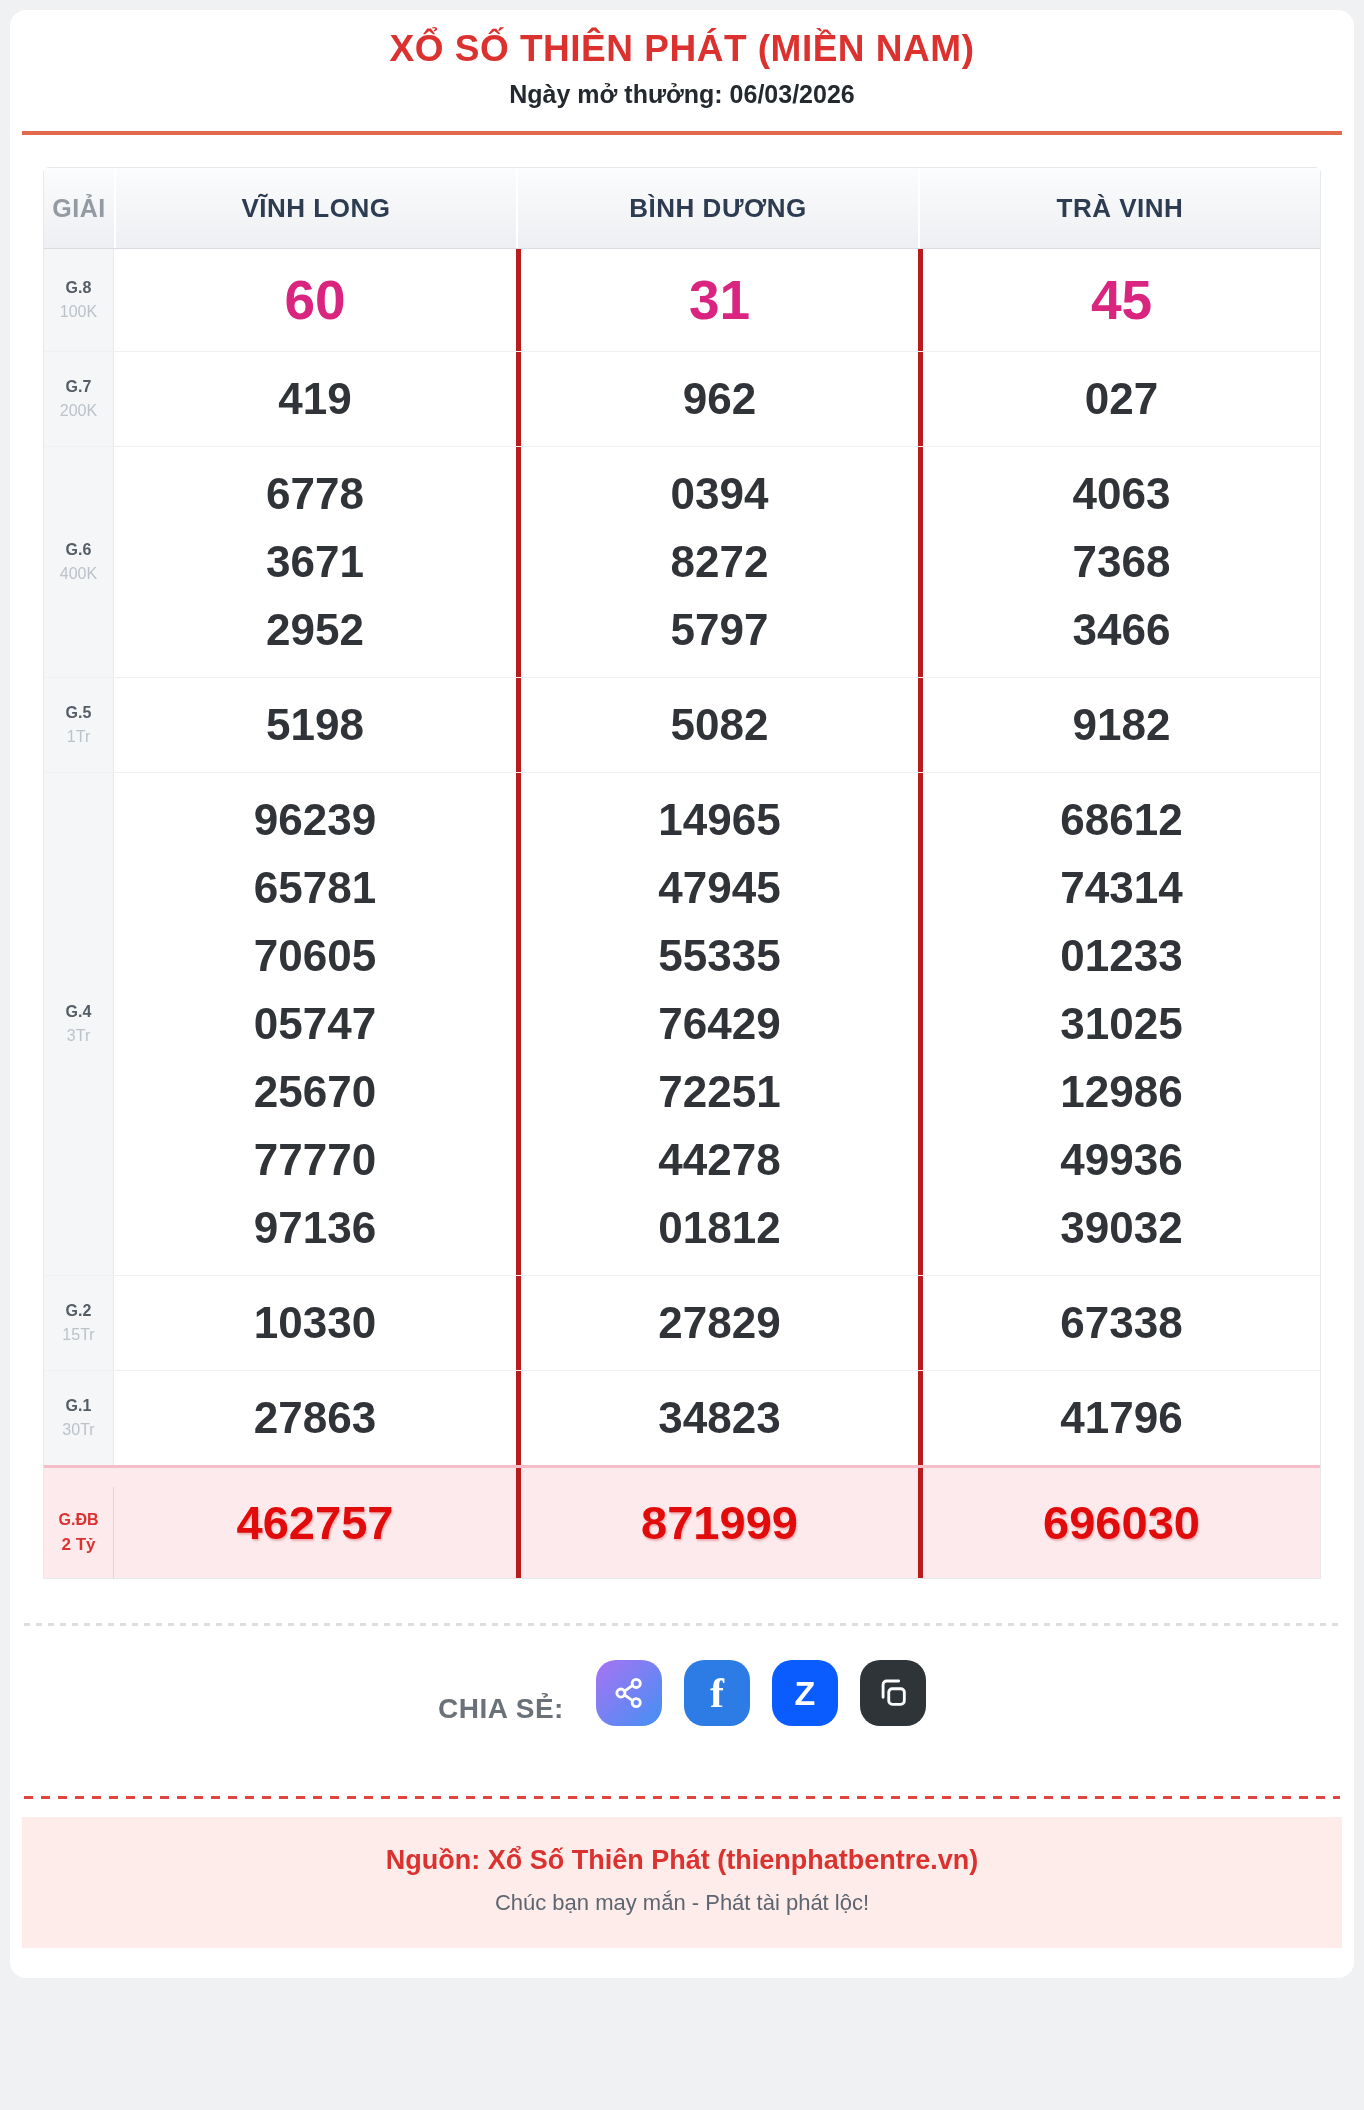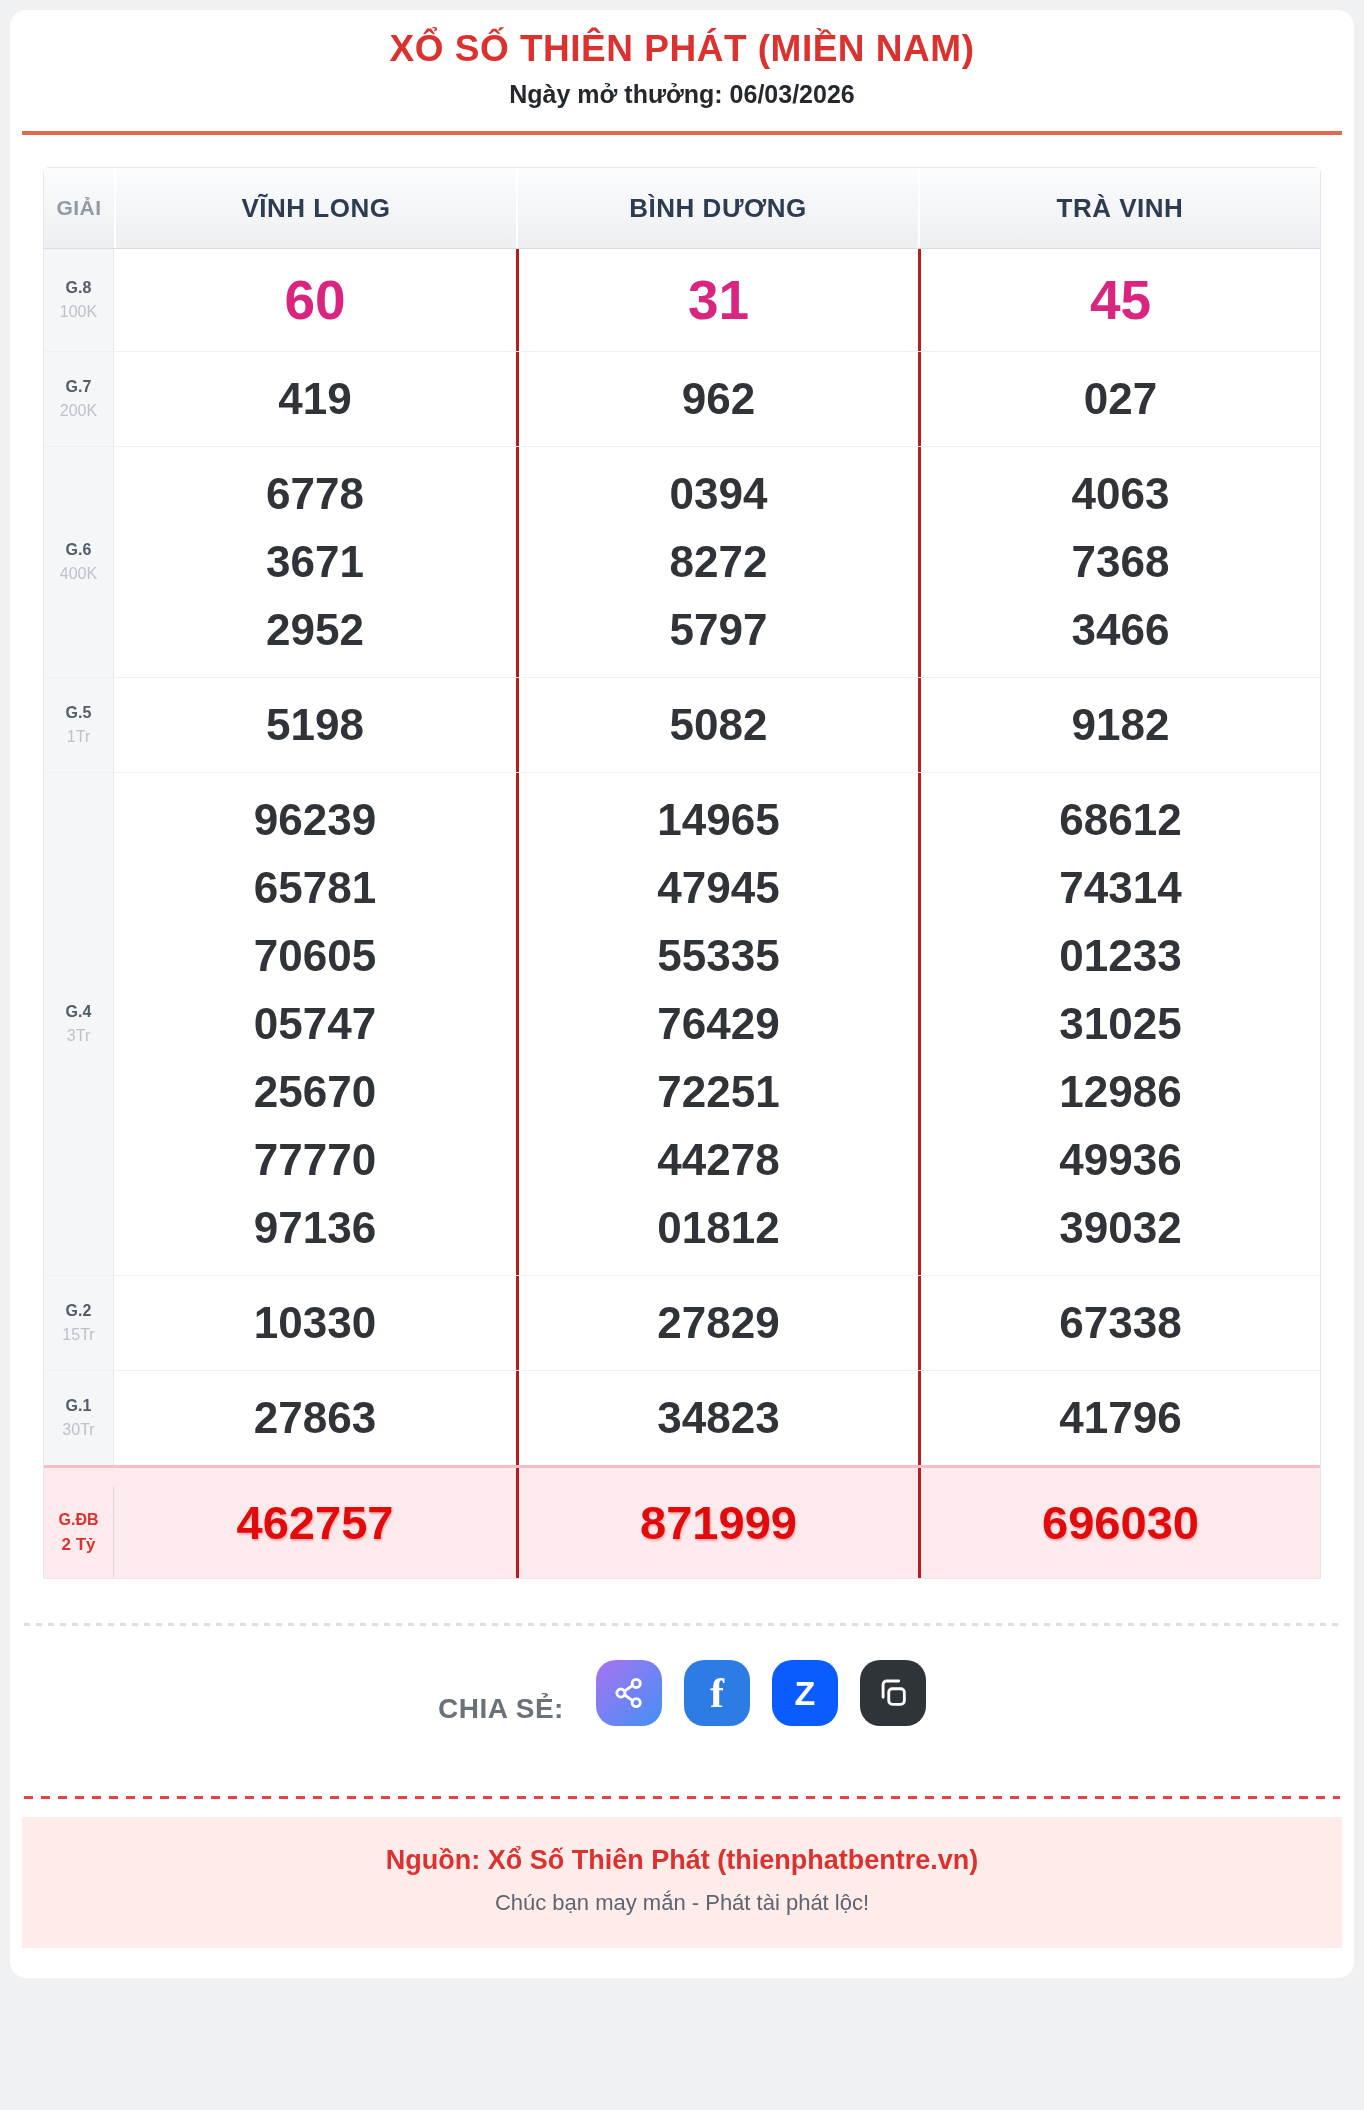--- a/index.html
+++ b/index.html
@@ -12,29 +12,29 @@
   .subtitle{margin-top:10px;text-align:center;font-size:25px;font-weight:bold;color:#23292e;}
   .divider-orange{height:4px;background:var(--orange-divider,#e2694b);margin:22px 12px 0;}
 
   
   .lot-table{margin:32px 33px 0;border:1px solid #e6e8eb;border-radius:6px 6px 0 0;}
   .lrow,.hrow{display:grid;grid-template-columns:70px 1fr 1fr 1fr;}
   .hrow{height:80px;border-bottom:1px solid #d9dde2;}
   .hcell,.corner{display:flex;align-items:center;justify-content:center;
          background:linear-gradient(#fbfcfd,#edeff2);font-weight:bold;}
   .hcell{font-size:26px;color:var(--navy,#2d3c50);letter-spacing:.5px;border-left:2px solid #ffffff;}
-  .corner{font-size:21px;color:#939aa2;letter-spacing:.5px;}
+  .corner{font-size:25px;color:#939aa2;letter-spacing:.5px;}
   .lrow{border-top:1px solid #eef0f3;}
   .lrow:first-child{border-top:none;}
   .pcell{background:#f5f6f8;border-right:1px solid #e7e9ed;display:flex;flex-direction:column;
          align-items:center;justify-content:center;gap:6px;}
   .pname{font-size:16px;font-weight:bold;color:#545c66;}
   .ptier{font-size:16px;color:#bcc2c9;}
   .ncell{display:flex;flex-direction:column;align-items:center;justify-content:center;
-         padding:13px 0;border-left:3px solid #b91c1c;}
+         padding:13px 0;border-left:5px solid #b91c1c;}
   .ncell:nth-child(2){border-left:none;}
   .nline{font-size:44px;line-height:68px;font-weight:bold;color:#303438;}
   .lrow[data-key="g8"] .nline{font-size:55px;line-height:76px;color:var(--pink,#d9257f);}
   .lrow[data-key="gdb"]{background:var(--jackpot-bg,#fdeaec);border-top:3px solid #f6bdc8;}
   .lrow[data-key="gdb"] .pcell{background:transparent;border-right:1px solid #e3d3d6;margin-top:19px;}
   .lrow[data-key="gdb"] .ncell{padding:17px 0;}
   .lrow[data-key="gdb"] .nline{font-size:47px;line-height:76px;color:var(--jackpot-red,#e10b0b);
          text-shadow:1px 2px 2px rgba(190,30,40,.28);}
   .lrow[data-key="gdb"] .pname{color:var(--accent-red,#db3230);}
   .lrow[data-key="gdb"] .ptier{color:var(--accent-red,#db3230);font-weight:bold;font-size:17px;}

